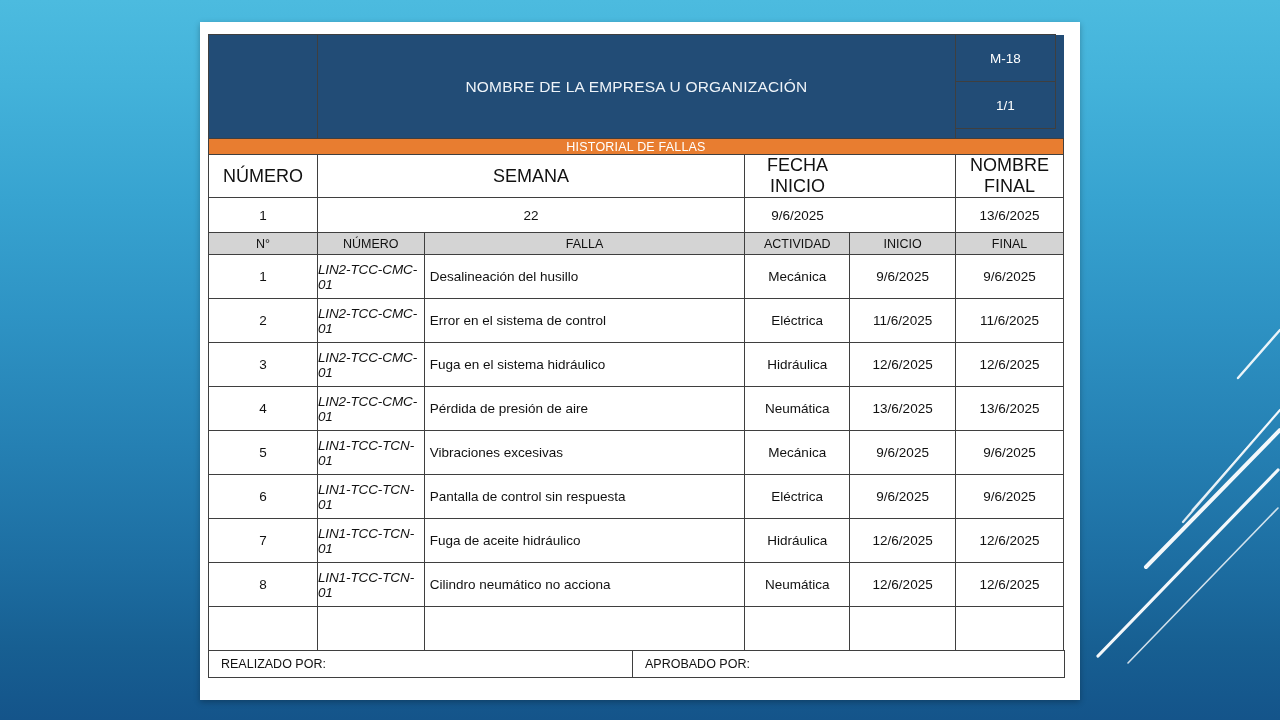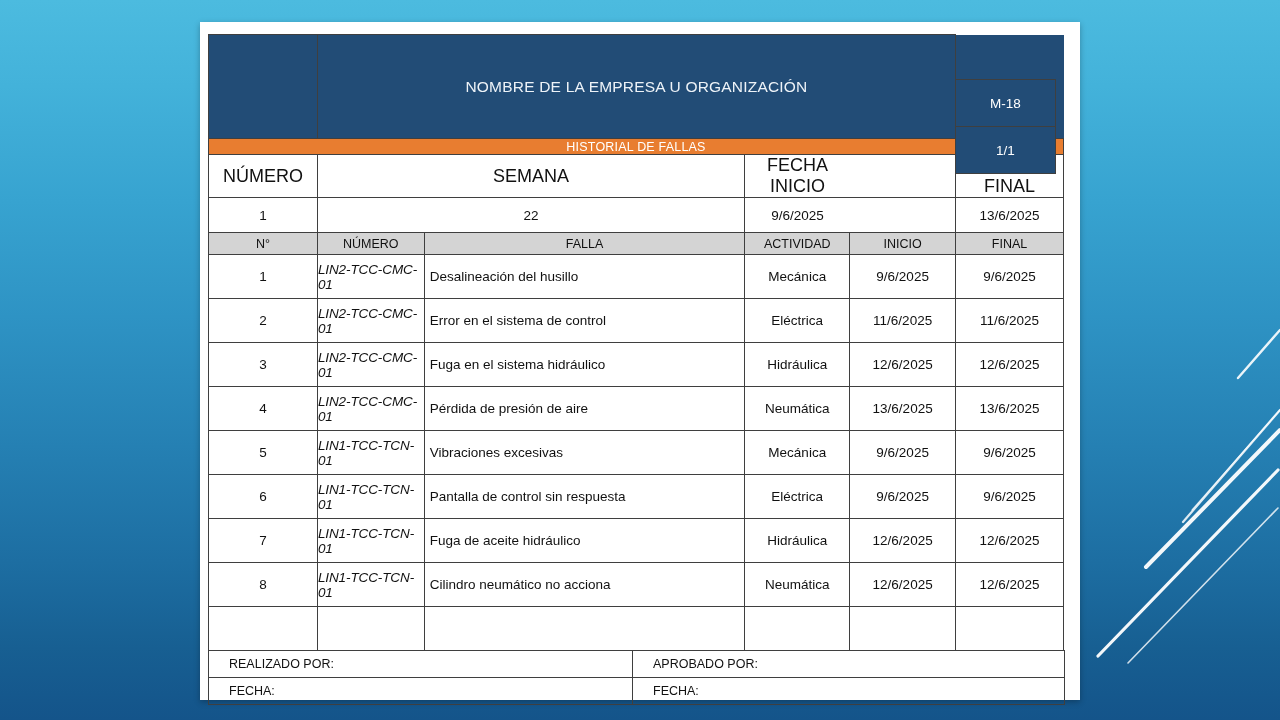--- a/index.html
+++ b/index.html
@@ -126,21 +126,21 @@
   .c-act    { text-align: center; }
   .c-date   { text-align: center; }
 
   .empty-row td { height: 44px; }
 
   
   .foot td {
     height: 27px;
     font-size: 12.5px;
     text-align: left;
-    padding-left: 20px;
+    padding-left: 12px;
     color: #111;
   }
 </style>
 </head>
 <body>
 
 <div class="deco-layer">
   <svg width="1280" height="720" viewBox="0 0 1280 720">
     <g stroke="#ffffff" stroke-linecap="round" fill="none">
       <line x1="1098" y1="656" x2="1278" y2="470" stroke-width="3.2" opacity="0.95"></line>
@@ -282,24 +282,20 @@
   <table class="sheet" style="margin-top:-1px">
     <colgroup>
       <col style="width:424px">
       <col style="width:432px">
     </colgroup>
     <tbody>
       <tr class="foot">
         <td>REALIZADO POR:</td>
         <td>APROBADO POR:</td>
       </tr>
-      <tr class="foot">
-        <td>FECHA:</td>
-        <td>FECHA:</td>
-      </tr>
     </tbody>
   </table>
 
-<div style="position: absolute; left: 755px; top: 12px; width: 101px; height: 96px; margin-top: 45px;">
+<div style="position: absolute; left: 755px; top: 12px; width: 101px; height: 96px;">
       <div style="height: 48px; background: rgb(34, 76, 118); color: rgb(255, 255, 255); border: 1px solid rgb(63, 63, 63); display: flex; align-items: center; justify-content: center; font-size: 13.5px;">M-18</div>
       <div style="height: 48px; margin-top: -1px; background: rgb(34, 76, 118); color: rgb(255, 255, 255); border: 1px solid rgb(63, 63, 63); display: flex; align-items: center; justify-content: center; font-size: 13.5px;">1/1</div>
     </div>
   </div>
 
 </body></html>

